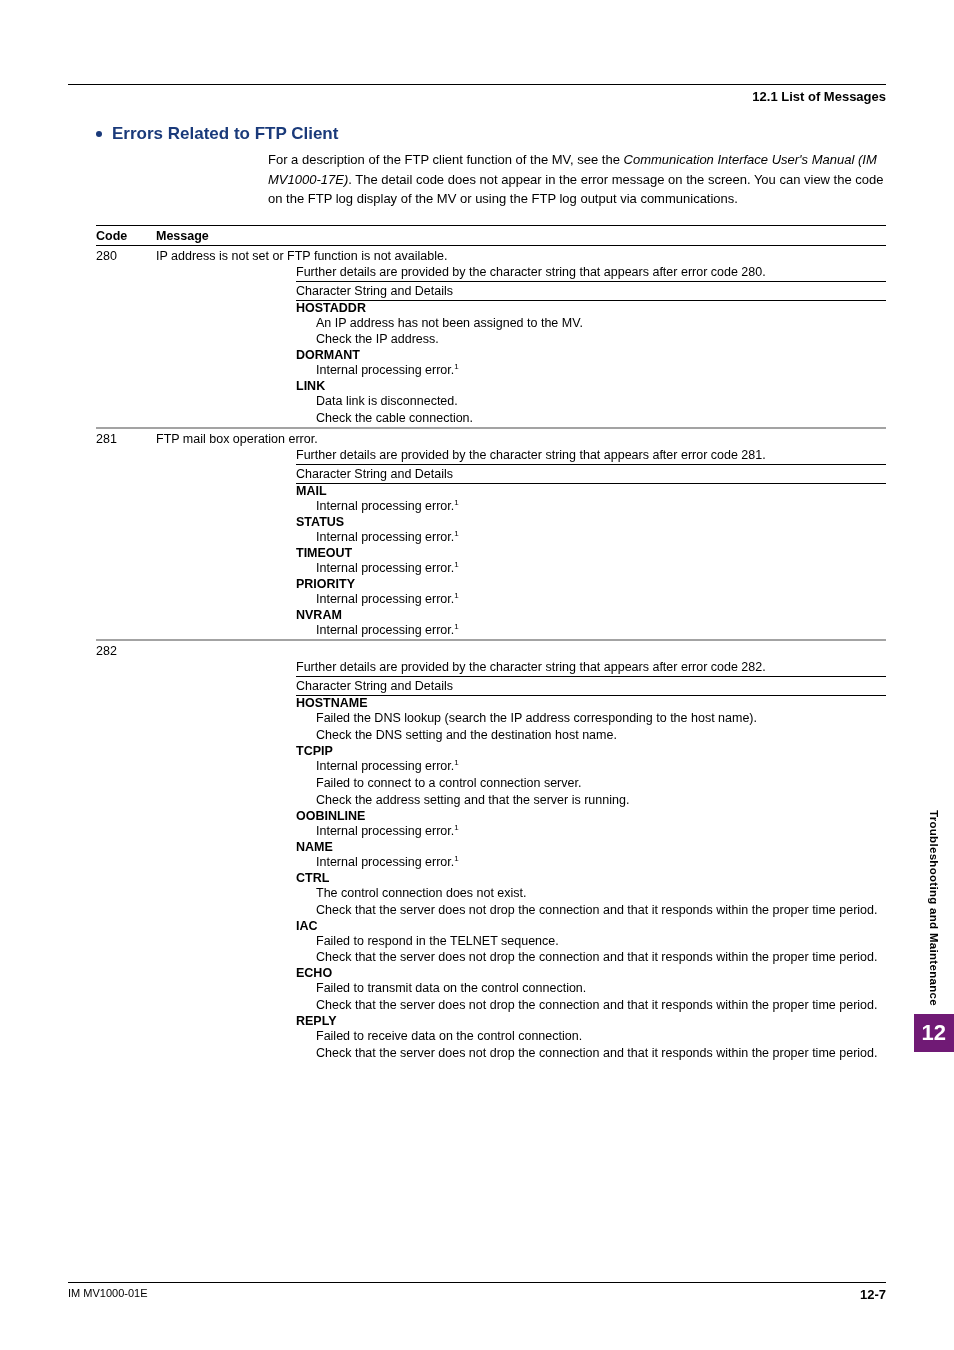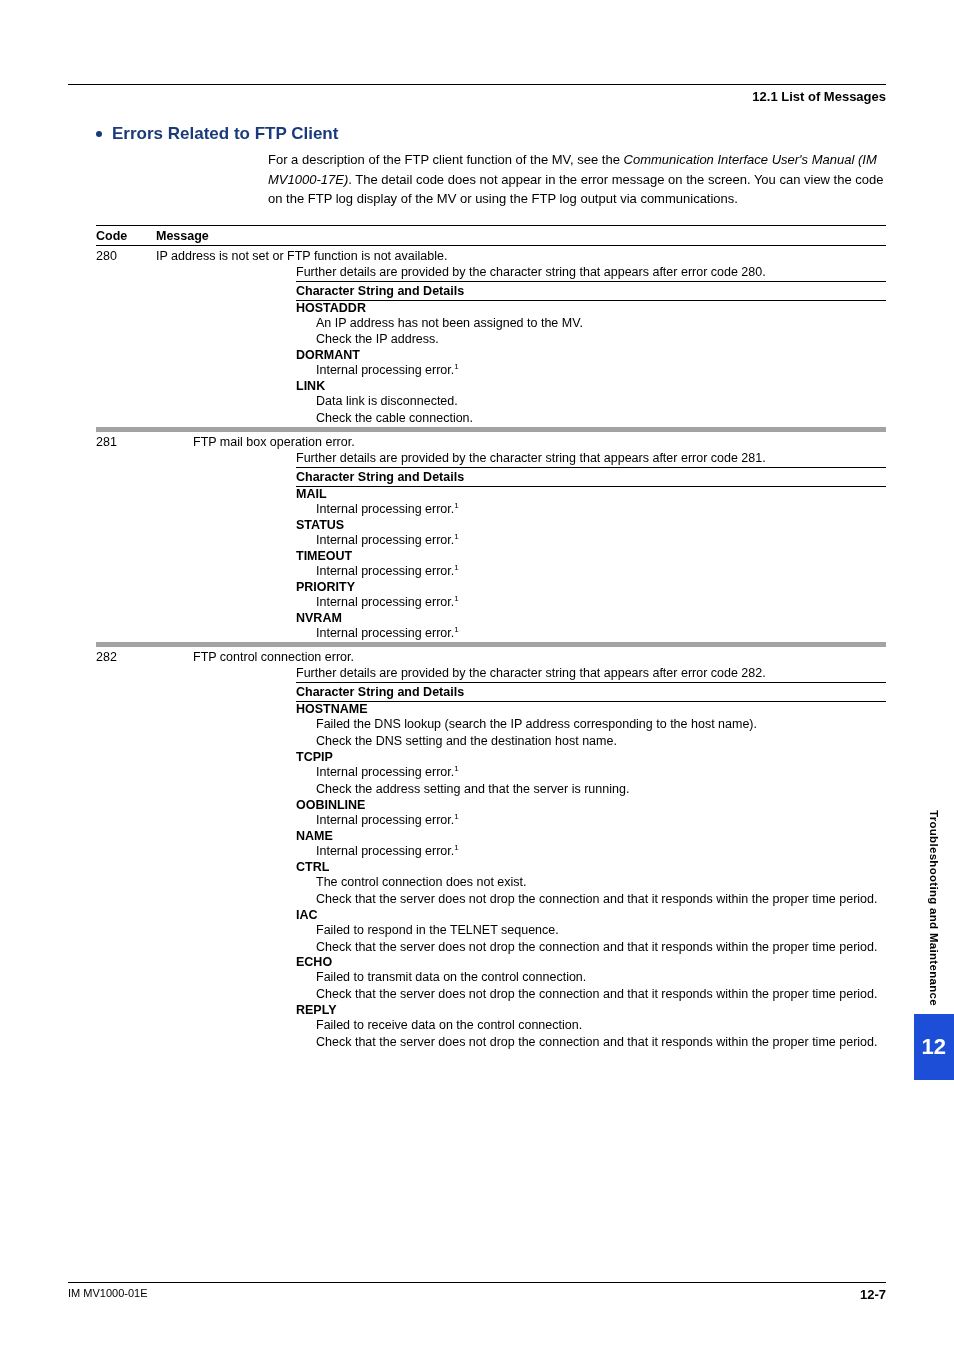--- a/index.html
+++ b/index.html
@@ -13,28 +13,28 @@
   .intro .italic { font-style: italic; }
   .table-wrap { margin-left: 28px; }
   .code-msg-header { display: flex; border-top: 1px solid #000; border-bottom: 1px solid #000; font-size: 12.5px; font-weight: bold; padding: 3px 0 2px 0; align-items: center; }
   .col-code { width: 60px; flex: 0 0 60px; }
   .col-msg { flex: 1; }
   .row { display: flex; font-size: 12.5px; padding-top: 3px; justify-content: space-between; }
   .row .col-code { width: 60px; flex: 0 0 60px; }
   .row .col-msg { flex: 1; }
   .details-block { margin-left: 200px; font-size: 12.5px; }
   .details-intro { padding: 2px 0; }
-  .details-header { font-weight: bold; border-top: 1px solid #000; border-bottom: 1px solid #000; padding: 2px 0; }
+  .details-header { font-weight: normal; border-top: 1px solid #000; border-bottom: 1px solid #000; padding: 2px 0; }
   .str-name { font-weight: bold; padding-top: 0; }
   .str-desc { padding-left: 20px; line-height: 1.35; }
   .sup { font-size: 8px; vertical-align: super; }
-  .row-rule { border-top: 5px solid #a3a3a3; gap: 37px; }
+  .row-rule { border-top: 2px solid #a3a3a3; }
   .side-tab { position: absolute; right: 0; top: 810px; display: flex; flex-direction: column; align-items: center; }
   .side-text { writing-mode: vertical-rl; font-size: 11.5px; font-weight: bold; letter-spacing: 0.3px; margin-bottom: 8px; }
-  .side-box { background: #1d4ed8; color: #fff; font-size: 22px; font-weight: bold; padding: 20px 8px; }
+  .side-box { background: #701a75; color: #fff; font-size: 22px; font-weight: bold; padding: 6px 8px; }
   .footer { position: absolute; bottom: 48px; left: 68px; right: 68px; border-top: 1px solid #000; padding-top: 4px; display: flex; justify-content: space-between; font-size: 11px; }
   .footer .right { font-weight: bold; font-size: 13px; }
 </style>
 </head>
 <body>
 
 <div class="page">
   <div class="top-rule"></div>
   <div class="running-header">12.1  List of Messages</div>
 
@@ -81,30 +81,30 @@
           <div class="str-desc">Internal processing error.<span class="sup">1</span></div>
           <div class="str-name">TIMEOUT</div>
           <div class="str-desc">Internal processing error.<span class="sup">1</span></div>
           <div class="str-name">PRIORITY</div>
           <div class="str-desc">Internal processing error.<span class="sup">1</span></div>
           <div class="str-name">NVRAM</div>
           <div class="str-desc">Internal processing error.<span class="sup">1</span></div>
         </div>
         <div class="row row-rule">
           <div class="col-code">282</div>
-          <div class="col-msg">FTP control connection error.</div>
         </div>
         <div class="details-block">
           <div class="details-intro">Further details are provided by the character string that appears after error code 282.</div>
           <div class="details-header">Character String and Details</div>
           <div class="str-name">HOSTNAME</div>
           <div class="str-desc">Failed the DNS lookup (search the IP address corresponding to the host name).</div>
           <div class="str-desc">Check the DNS setting and the destination host name.</div>
           <div class="str-name">TCPIP</div>
           <div class="str-desc">Internal processing error.<span class="sup">1</span></div>
+          <div class="str-desc">Failed to connect to a control connection server.</div>
           <div class="str-desc">Check the address setting and that the server is running.</div>
           <div class="str-name">OOBINLINE</div>
           <div class="str-desc">Internal processing error.<span class="sup">1</span></div>
           <div class="str-name">NAME</div>
           <div class="str-desc">Internal processing error.<span class="sup">1</span></div>
           <div class="str-name">CTRL</div>
           <div class="str-desc">The control connection does not exist.</div>
           <div class="str-desc">Check that the server does not drop the connection and that it responds within the proper time period.</div>
           <div class="str-name">IAC</div>
           <div class="str-desc">Failed to respond in the TELNET sequence.</div>

